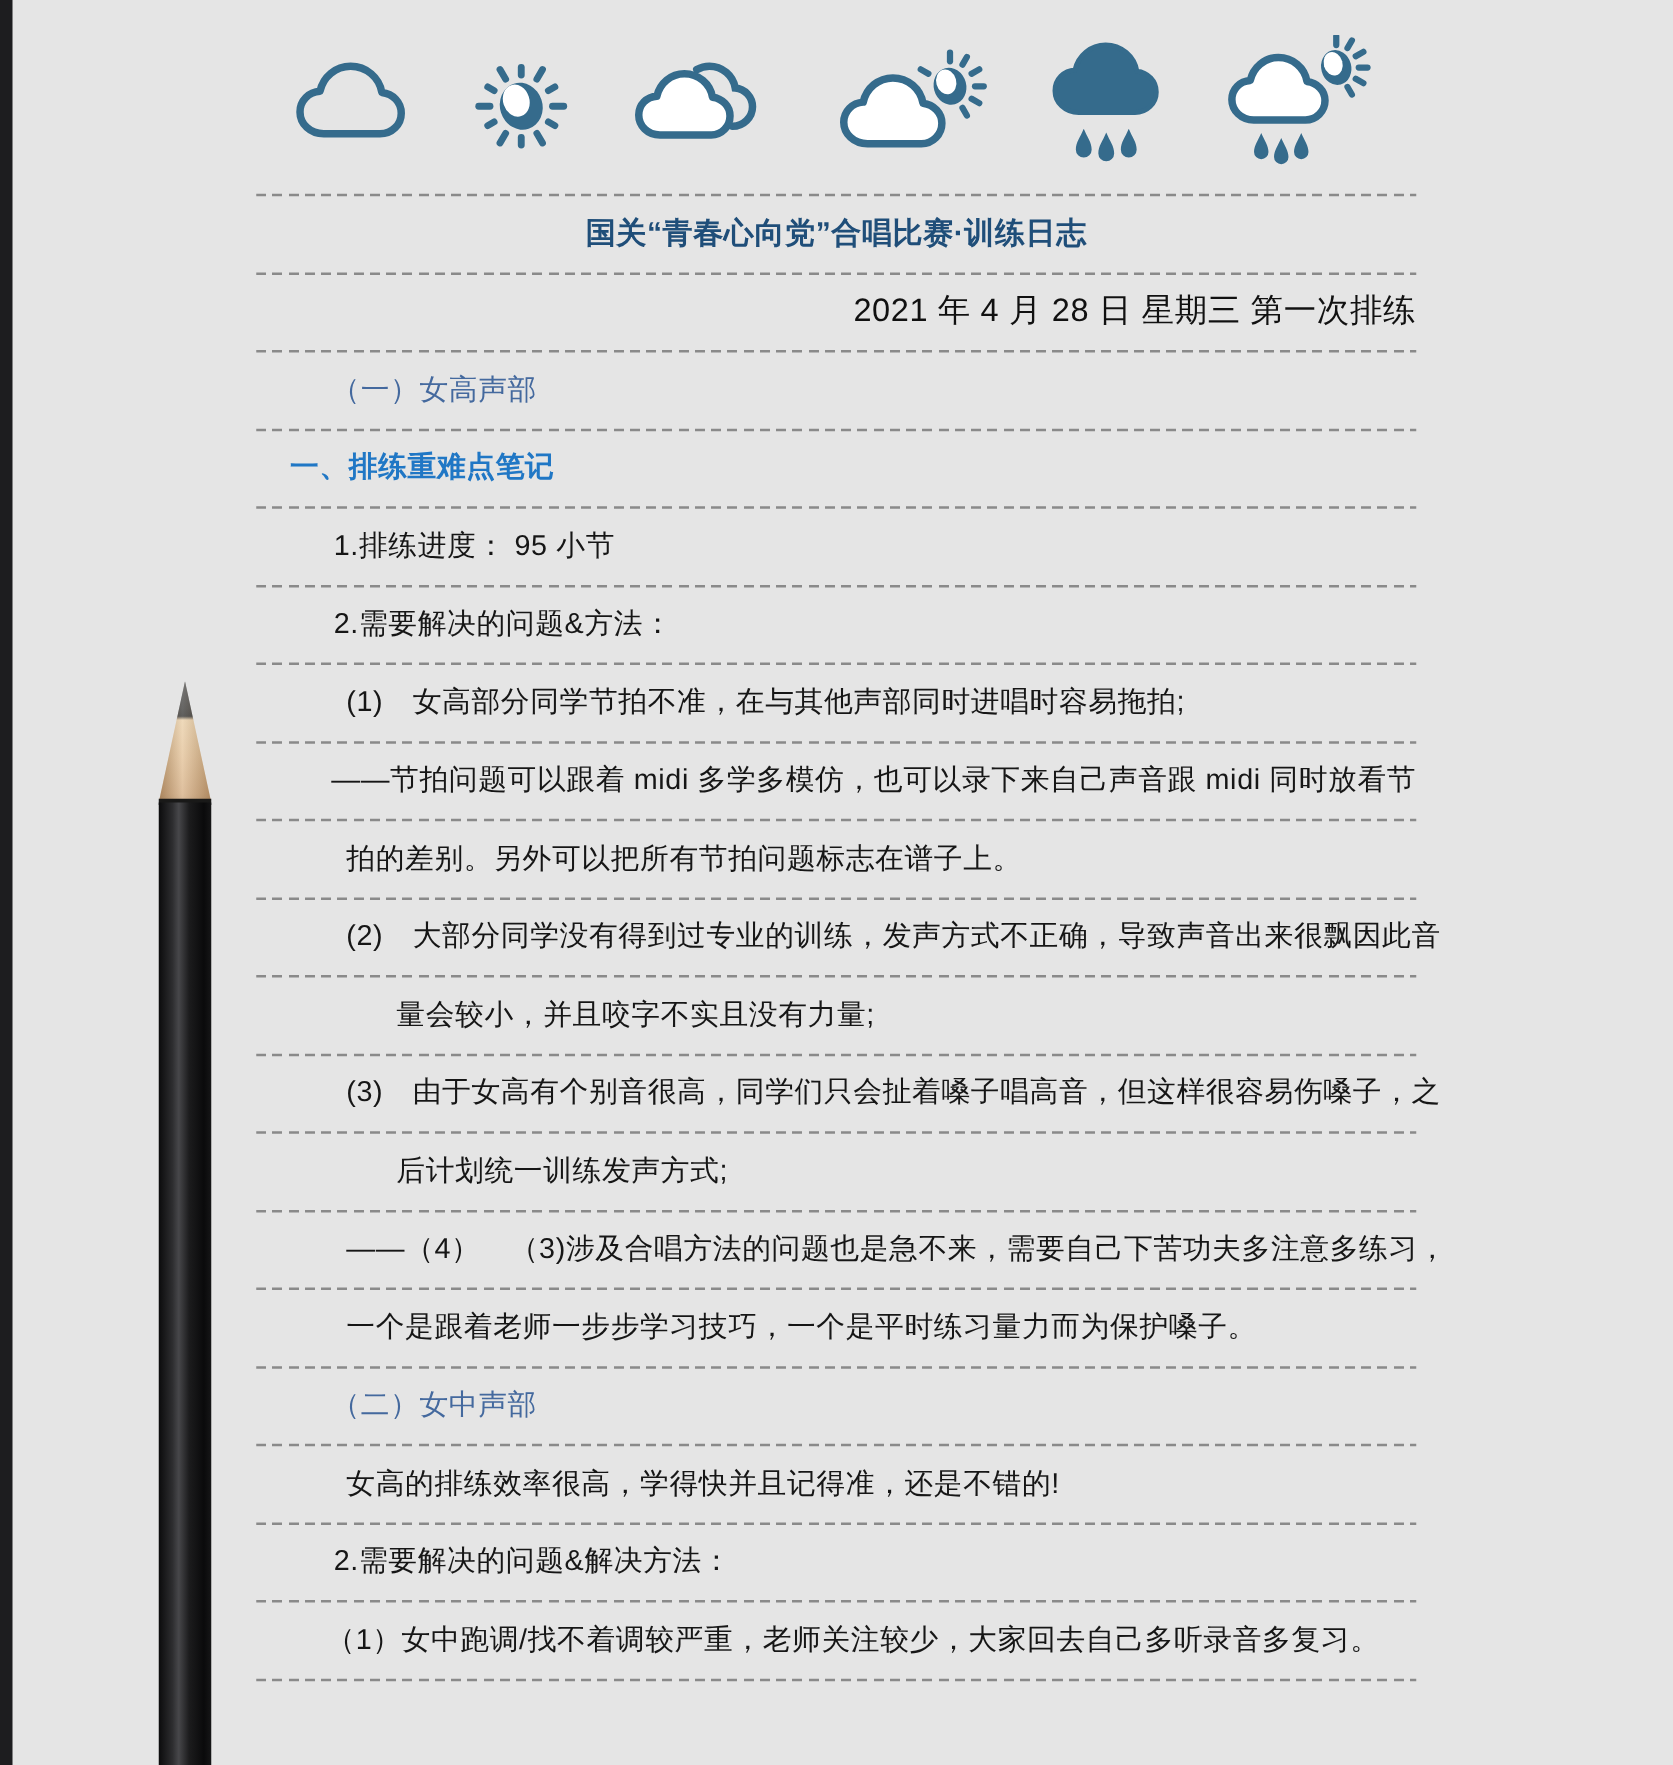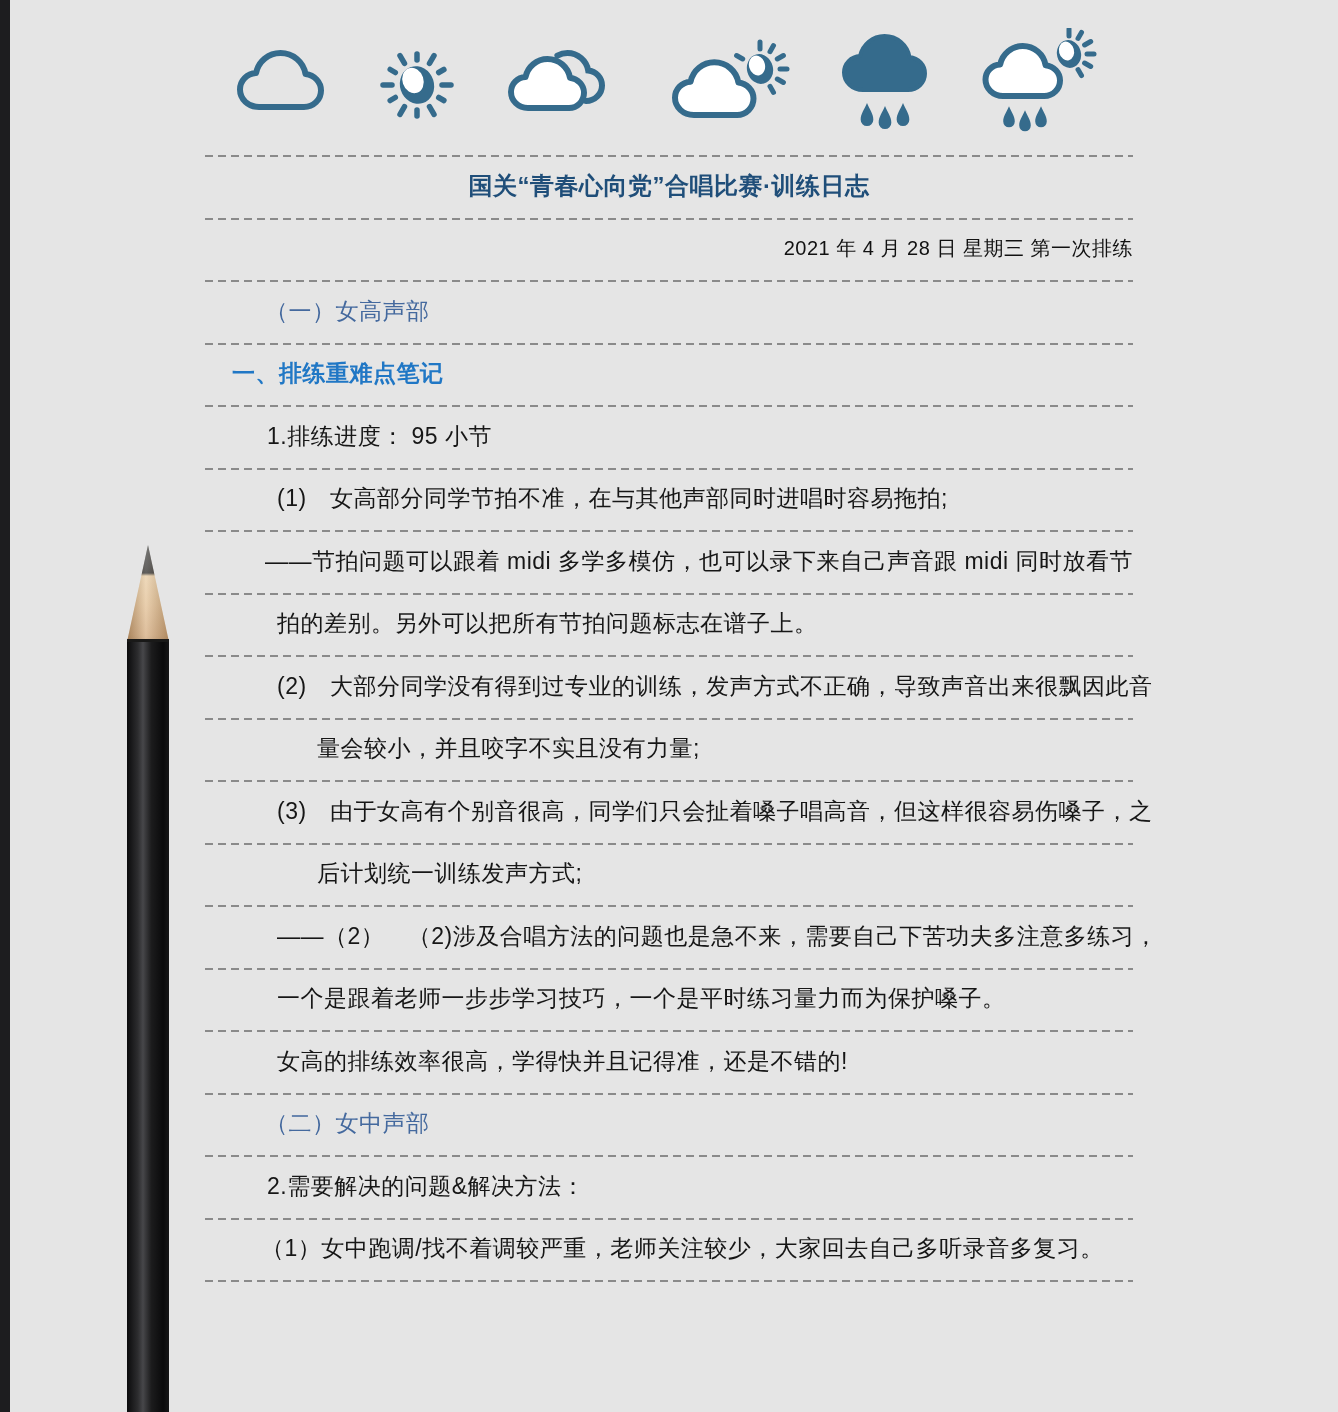--- a/index.html
+++ b/index.html
@@ -42,21 +42,21 @@
   .row{
     position:relative;height:62.5px;display:flex;align-items:center;box-sizing:border-box;
   }
   .sep{
     position:absolute;top:0;left:0;right:0;height:2px;
     background:repeating-linear-gradient(90deg,#8a8a8a 0 8px,transparent 8px 13px);
   }
   .sep-final{position:relative;height:2px;}
   .txt{white-space:pre;letter-spacing:0.5px;}
   .st-title .txt{color:#1F4E79;font-weight:700;font-size:24px;}
-  .st-date .txt{color:#111;font-size:20px;}
+  .st-date .txt{color:#111;font-size:26px;}
   .st-section .txt{color:#2077C5;font-weight:700;font-size:23px;}
   .st-subsection .txt{color:#44699E;font-size:23px;}
   .st-body .txt{color:#161616;font-size:23px;}
   .al-center{justify-content:center;}
   .al-right{justify-content:flex-end;}
 </style>
 </head>
 <body>
 
 <div class="page">
@@ -165,20 +165,24 @@
         <div class="row st-section" style="padding-left: 27px;">
           <div class="sep"></div>
           <span class="txt">一、排练重难点笔记</span>
         </div>
 
         <div class="row st-body" style="padding-left: 62px;">
           <div class="sep"></div>
           <span class="txt">1.排练进度： 95 小节</span>
         </div>
 
+        <div class="row st-body" style="padding-left: 62px;">
+          <div class="sep"></div>
+          <span class="txt">2.需要解决的问题&amp;方法：</span>
+        </div>
 
         <div class="row st-body" style="padding-left: 72px;">
           <div class="sep"></div>
           <span class="txt">(1)　女高部分同学节拍不准，在与其他声部同时进唱时容易拖拍;</span>
         </div>
 
         <div class="row st-body" style="padding-left: 72px; justify-content: flex-end;">
           <div class="sep"></div>
           <span class="txt">——节拍问题可以跟着 midi 多学多模仿，也可以录下来自己声音跟 midi 同时放看节</span>
         </div>
@@ -203,36 +207,36 @@
           <span class="txt">(3)　由于女高有个别音很高，同学们只会扯着嗓子唱高音，但这样很容易伤嗓子，之</span>
         </div>
 
         <div class="row st-body" style="padding-left: 112px;">
           <div class="sep"></div>
           <span class="txt">后计划统一训练发声方式;</span>
         </div>
 
         <div class="row st-body" style="padding-left: 72px;">
           <div class="sep"></div>
-          <span class="txt">——（2）　（2)涉及合唱方法的问题也是急不来，需要自己下苦功夫多注意多练习，</span>
+          <span class="txt">——（4）　（3)涉及合唱方法的问题也是急不来，需要自己下苦功夫多注意多练习，</span>
         </div>
 
         <div class="row st-body" style="padding-left: 72px;">
           <div class="sep"></div>
           <span class="txt">一个是跟着老师一步步学习技巧，一个是平时练习量力而为保护嗓子。</span>
         </div>
 
+        <div class="row st-subsection" style="padding-left: 60px;">
+          <div class="sep"></div>
+          <span class="txt">（二）女中声部</span>
+        </div>
+
         <div class="row st-body" style="padding-left: 72px;">
           <div class="sep"></div>
           <span class="txt">女高的排练效率很高，学得快并且记得准，还是不错的!</span>
-        </div>
-
-        <div class="row st-subsection" style="padding-left: 60px;">
-          <div class="sep"></div>
-          <span class="txt">（二）女中声部</span>
         </div>
 
 
         <div class="row st-body" style="padding-left: 62px;">
           <div class="sep"></div>
           <span class="txt">2.需要解决的问题&amp;解决方法：</span>
         </div>
 
         <div class="row st-body" style="padding-left: 56px;">
           <div class="sep"></div>

